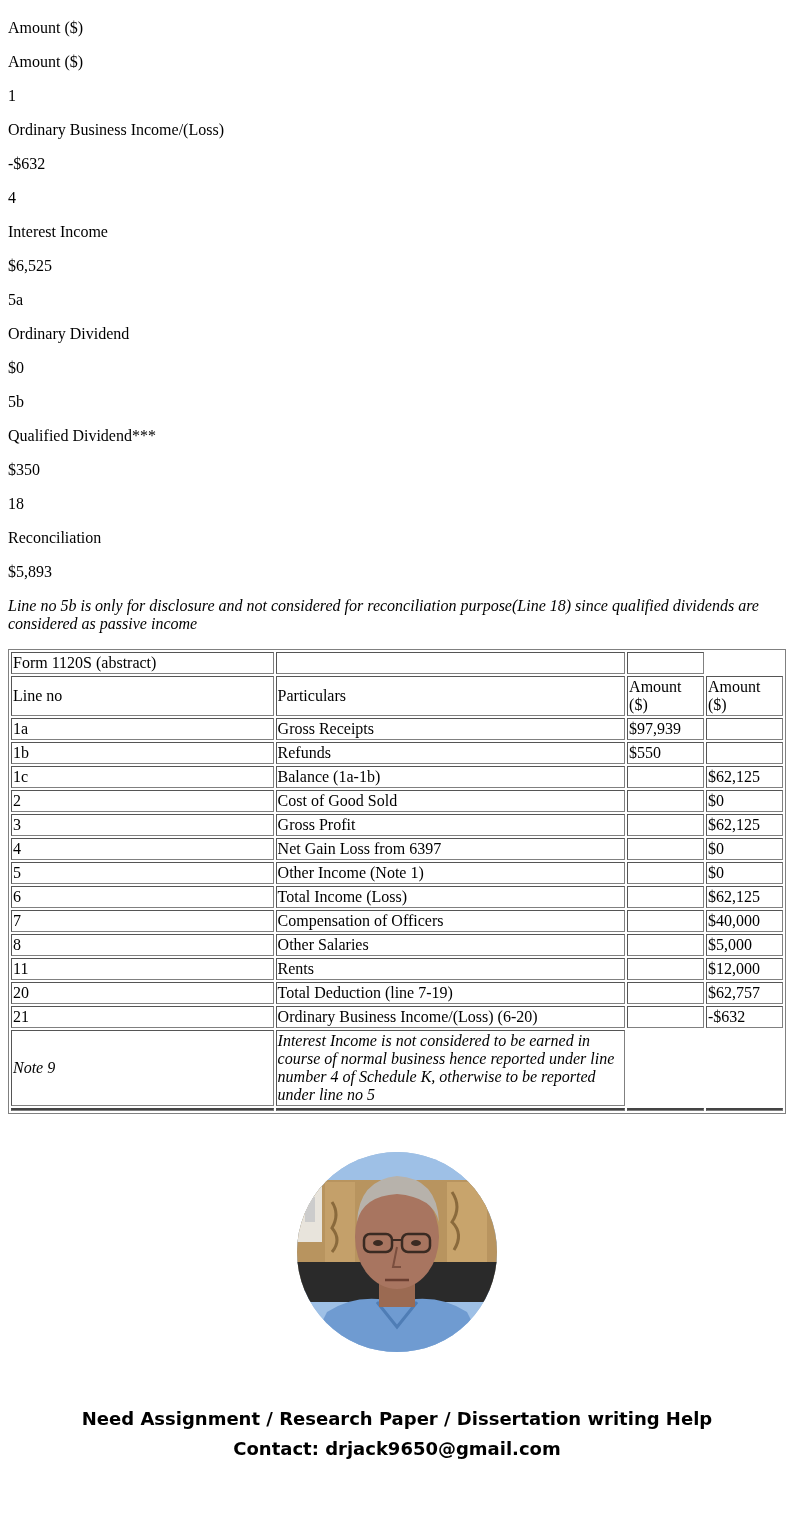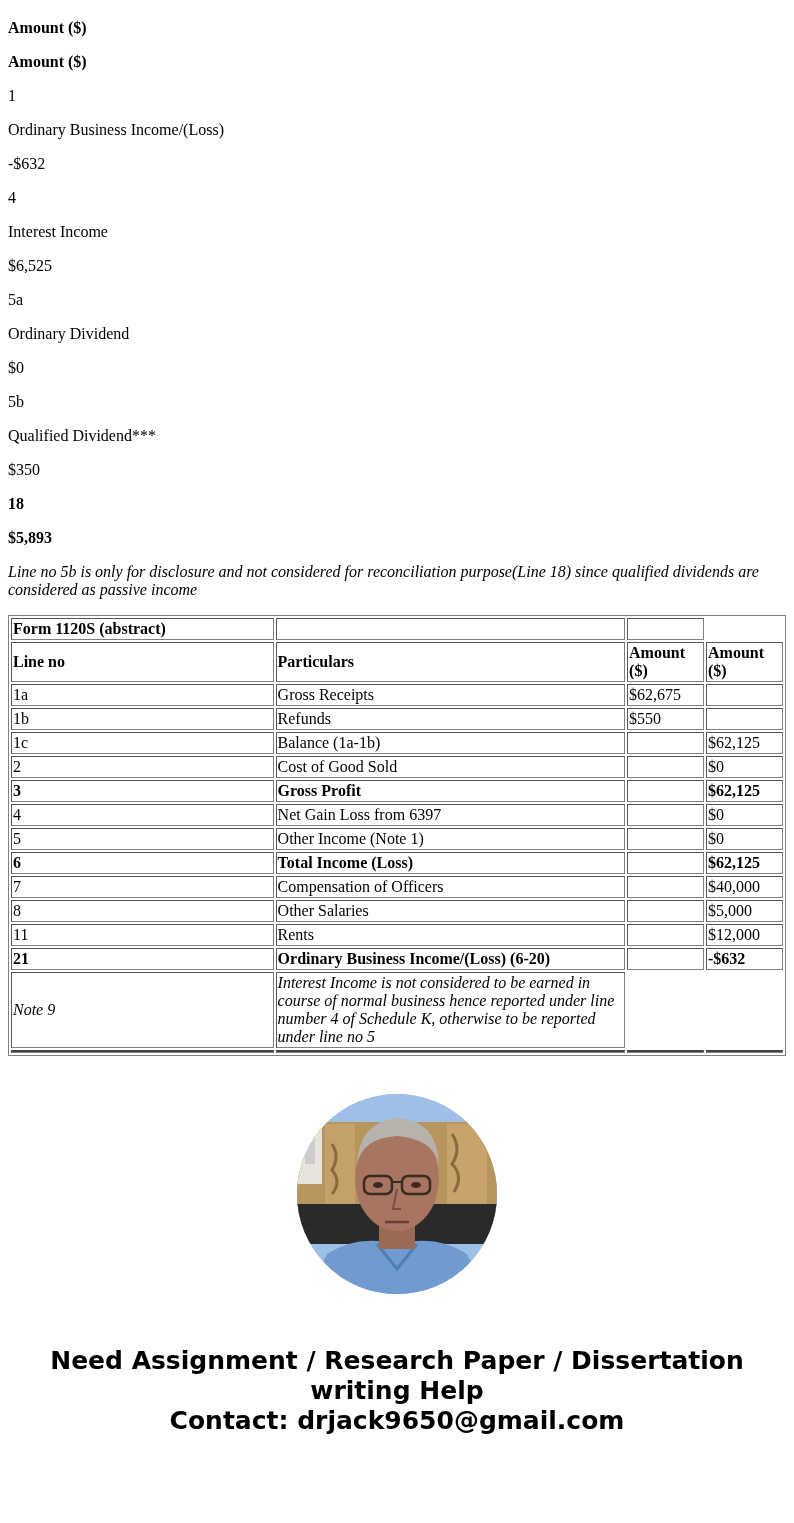--- a/index.html
+++ b/index.html
@@ -6,21 +6,21 @@
   body {
     width: 794px;
     font-family: "Liberation Serif", serif;
     font-size: 16px;
     color: #000;
     overflow: hidden;
   }
   .page { position: relative; top: -15px; padding: 0 8px; }
   .para { margin: 16px 0; line-height: 18px; }
   .para.first { margin-top: 0; }
-  .b { font-weight: bold; }
+  .b { font-weight: normal; }
   .i { font-style: italic; }
 
   table.form {
     border: 1px solid #808080;
     border-spacing: 2px;
     width: 778px;
     margin: 16px 0 0 0;
     font-family: "Liberation Serif", serif;
     font-size: 16px;
   }
@@ -47,21 +47,21 @@
     border-radius: 50%;
     overflow: hidden;
     position: relative;
     background: #9bb9dc;
   }
   .footer {
     margin-top: 48px;
     text-align: center;
     font-family: "DejaVu Sans", sans-serif;
     font-weight: bold;
-    font-size: 25px;
+    font-size: 18px;
     line-height: 30px;
     color: #000;
   }
 </style>
 </head>
 <body>
 
 <div class="page">
 
   <div>
@@ -79,20 +79,21 @@
 
     <p class="para">5a</p>
     <p class="para">Ordinary Dividend</p>
     <p class="para">$0</p>
 
     <p class="para">5b</p>
     <p class="para">Qualified Dividend***</p>
     <p class="para">$350</p>
 
     <p class="para b">18</p>
+    <p class="para b">Reconciliation</p>
     <p class="para b">$5,893</p>
 
     <p class="para i">Line no 5b is only for disclosure and not considered for reconciliation purpose(Line 18) since qualified dividends are considered as passive income</p>
   </div>
 
   <table class="form">
     <tbody>
       <tr>
         <td class="c1 b">Form 1120S (abstract)</td>
         <td class="c2"></td>
@@ -101,21 +102,21 @@
       </tr>
       <tr class="hdr">
         <td class="c1 b">Line no</td>
         <td class="c2 b">Particulars</td>
         <td class="c3 b">Amount ($)</td>
         <td class="c4 b">Amount ($)</td>
       </tr>
       <tr>
         <td>1a</td>
         <td>Gross Receipts</td>
-        <td>$62,675</td>
+        <td>$97,939</td>
         <td></td>
       </tr>
       <tr>
         <td>1b</td>
         <td>Refunds</td>
         <td>$550</td>
         <td></td>
       </tr>
       <tr>
         <td>1c</td>
@@ -163,20 +164,26 @@
         <td>8</td>
         <td>Other Salaries</td>
         <td></td>
         <td>$5,000</td>
       </tr>
       <tr>
         <td>11</td>
         <td>Rents</td>
         <td></td>
         <td>$12,000</td>
+      </tr>
+      <tr class="b">
+        <td>20</td>
+        <td>Total Deduction (line 7-19)</td>
+        <td></td>
+        <td>$62,757</td>
       </tr>
       <tr class="b">
         <td>21</td>
         <td>Ordinary Business Income/(Loss) (6-20)</td>
         <td></td>
         <td>-$632</td>
       </tr>
       <tr class="i">
         <td>Note 9</td>
         <td>Interest Income is not considered to be earned in course of normal business hence reported under line number 4 of Schedule K, otherwise to be reported under line no 5</td>

